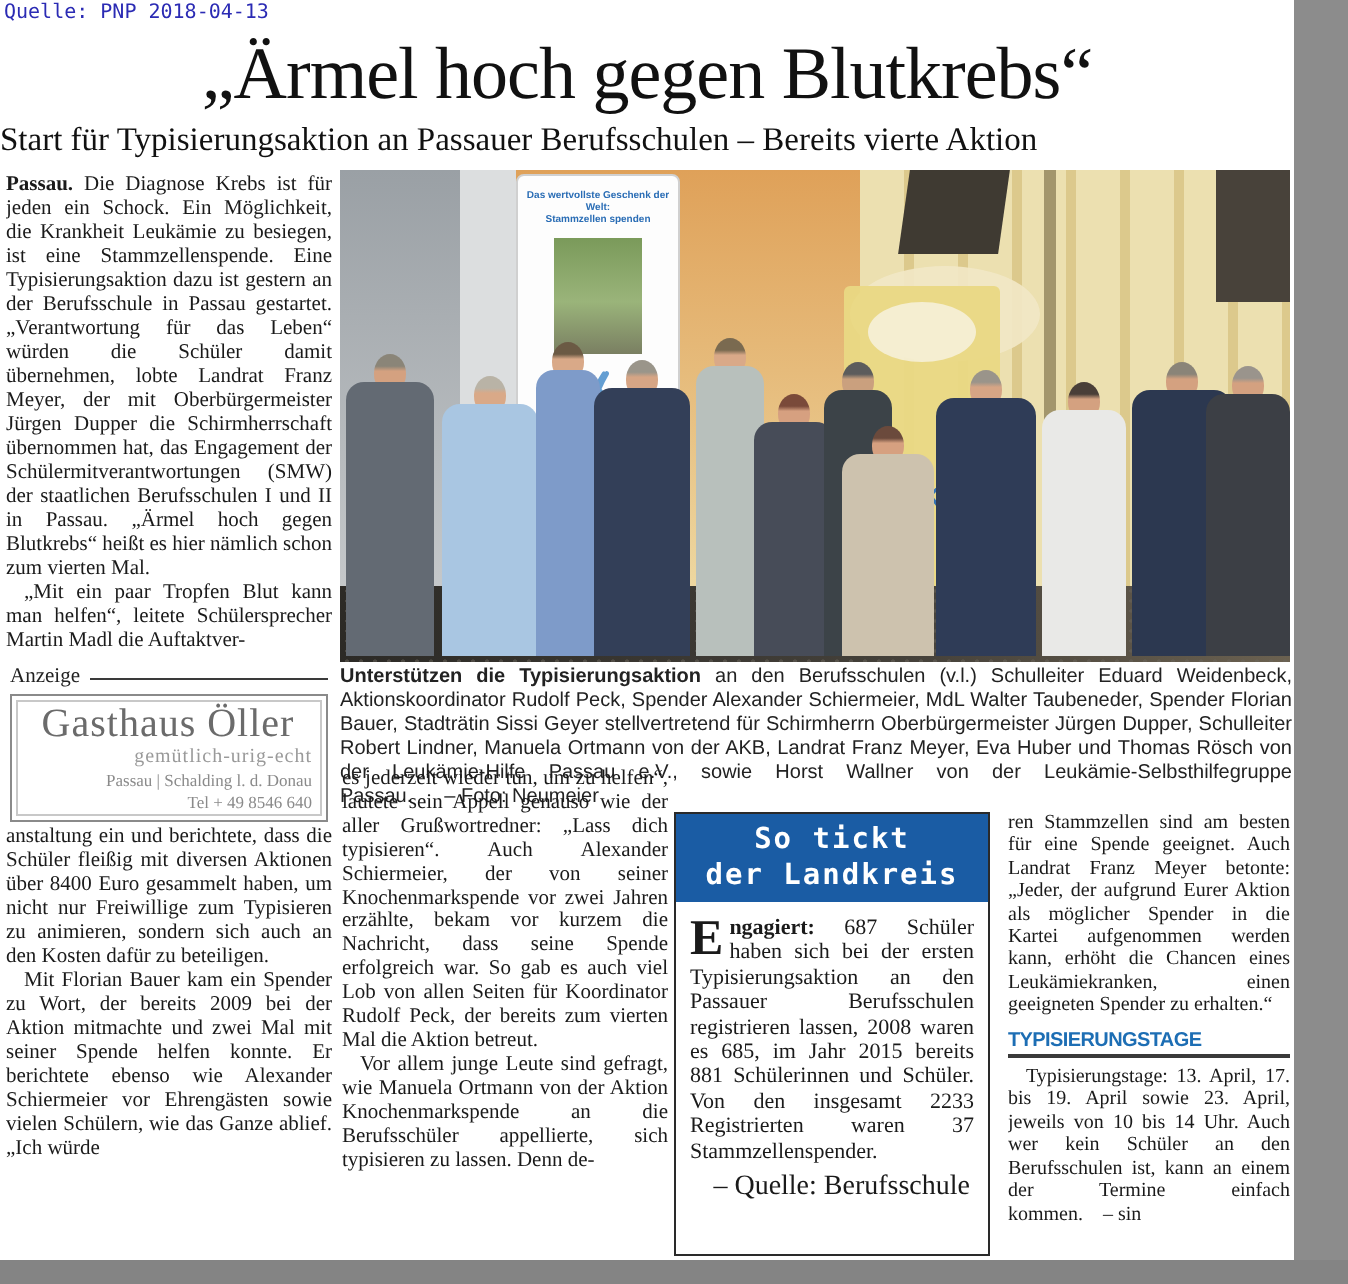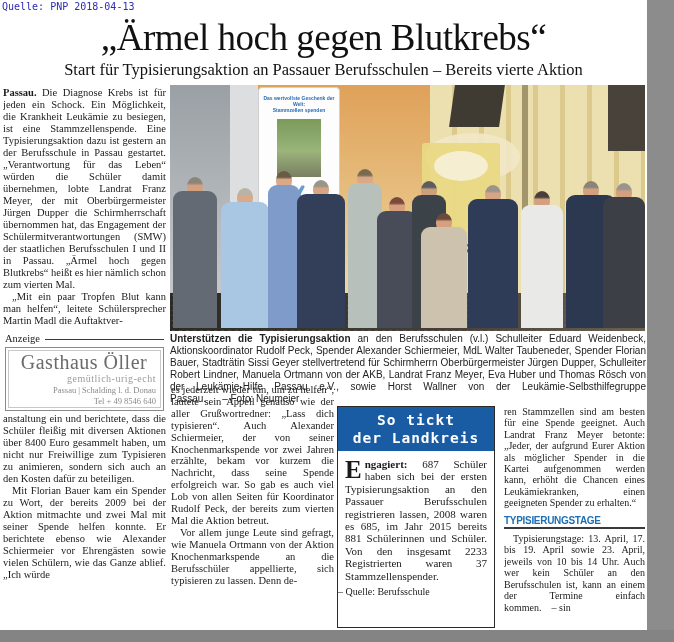--- a/index.html
+++ b/index.html
@@ -9,21 +9,21 @@
 
   
   .bar-right  { position:absolute; left:647px; top:0; width:27px; height:642px; background:#8c8c8c; }
   .bar-bottom { position:absolute; left:0; top:630px; width:674px; height:12px; background:#848484; }
 
   .source-line { position:absolute; left:2px; top:1px; font-family:"DejaVu Sans Mono", monospace;
                  font-size:10px; color:#2b2bb4; letter-spacing:0; }
 
   .headline { position:absolute; left:0; top:16px; width:647px; text-align:center;
               font-size:37px; color:#111; letter-spacing:-0.5px; }
-  .subheadline { position:absolute; left:0; top:60px; width:647px; text-align:center;
+  .subheadline { position:absolute; left:0; top:60px; width:647px; text-align:left;
                  font-size:16.5px; color:#111; }
 
   
   .bodytext { font-size:10.5px; line-height:12px; text-align:justify; hyphens:auto; -webkit-hyphens:auto; }
   .bodytext p { margin:0; }
   .indent { text-indent:9px; }
   .col1 { position:absolute; left:3px;  top:87px;  width:163px; height:541px; overflow:hidden; }
   .col2 { position:absolute; left:171px; top:384px; width:163px; height:222px; overflow:hidden; line-height:11.9px; }
   .col4 { position:absolute; left:504px; top:406px; width:141px; height:222px; overflow:hidden;
           font-size:10px; line-height:11.4px; }
@@ -83,21 +83,21 @@
   .caption .credit { white-space:nowrap; margin-left:16px; }
 
   
   .infobox { position:absolute; left:337px; top:406px; width:158px; height:222px;
              border:1px solid #2a2a2a; background:#fff; overflow:hidden; }
   .infobox-header { background:#1a5ca4; color:#fff; text-align:center;
                     font-family:"DejaVu Sans Mono", monospace; font-weight:bold;
                     font-size:14.5px; line-height:18px; padding:4px 0 4px 0; letter-spacing:1px; }
   .infobox-body { padding:7px 7px 0 7px; font-size:11px; line-height:12.4px; text-align:justify; hyphens:auto; }
   .dropcap { float:left; font-size:25px; line-height:22px; font-weight:bold; margin:1px 3px 0 0; }
-  .infobox-source { padding:4px 9px 0 0; text-align:left; font-size:10px; }
+  .infobox-source { padding:4px 9px 0 0; text-align:right; font-size:14px; }
 
   
   .typo-header { color:#1d6eb4; font-family:"Liberation Sans", sans-serif; font-weight:bold;
                  font-size:10px; letter-spacing:-0.3px; margin-top:6px; }
   .typo-rule { border-bottom:2px solid #3a3a3a; margin:1px 0 4px 0; }
   .tail { white-space:nowrap; margin-left:10px; }
 </style>
 </head>
 <body>
 

